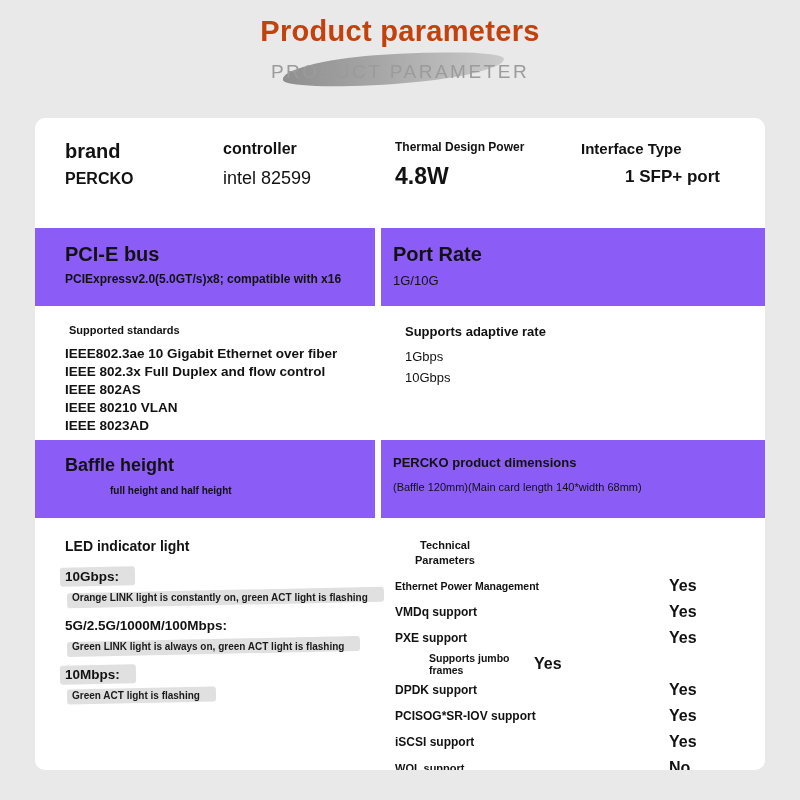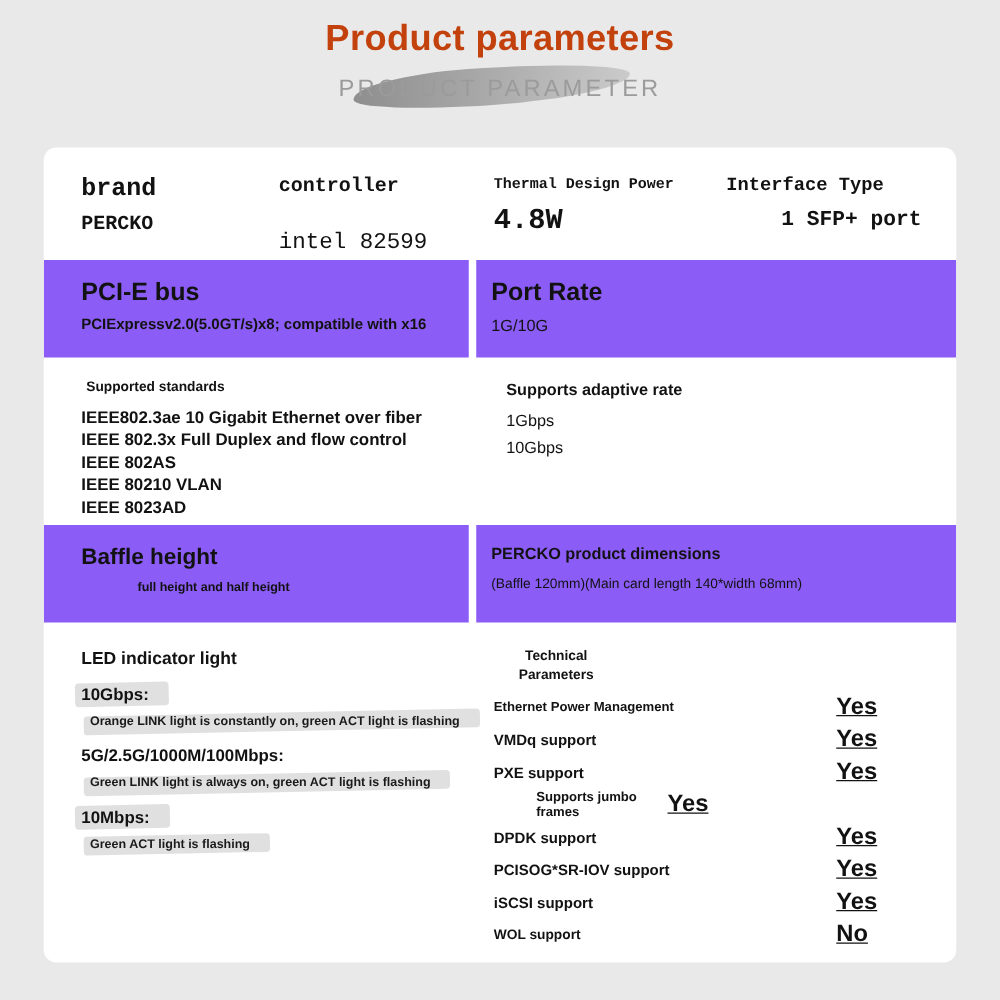--- a/index.html
+++ b/index.html
@@ -31,28 +31,28 @@
     font-size:19px; font-weight:500; letter-spacing:2.5px; color:#9b9b9b;
   }
 
   
   .card {
     width:730px; height:652px; margin:0 auto;
     background:#ffffff; border-radius:10px; overflow:hidden;
   }
 
   
-  .top-row { display:flex; height:90px; padding:22px 0 0 30px;font-family:Liberation Mono, monospace; }
+  .top-row { display:flex; height:110px; padding:22px 0 0 30px; }
   .cell-label { font-weight:700; }
   .c1 { width:158px; }
   .c1 .cell-label { font-size:20px; }
   .c1 .cell-value { font-size:16px; font-weight:700; margin-top:7px; }
   .c2 { width:172px; }
   .c2 .cell-label { font-size:16px; }
-  .c2 .cell-value { font-size:18px; font-weight:500; margin-top:26px; }
+  .c2 .cell-value { font-size:18px; font-weight:500; margin-top:10px; }
   .c3 { width:186px; }
   .c3 .cell-label { font-size:12px; }
   .c3 .cell-value { font-size:23px; font-weight:700; margin-top:9px; }
   .c4 { flex:1; }
   .c4 .cell-label { font-size:15px; }
   .c4 .cell-value { font-size:17px; font-weight:700; margin-top:10px;margin-left:44px; }
 
   
   .band-row { display:flex; gap:6px; height:78px; }
   .band { background:#8b5cf6; }
@@ -92,21 +92,21 @@
     transform:rotate(-1.2deg);
   }
 
   .tech-col { flex:1; padding-right:38px; }
   .tech-heading { width:100px; text-align:center; font-size:11px; font-weight:600; line-height:15px; margin-bottom:5px; }
   .tech-row { display:flex; align-items:center; min-height:26px; }
   .tech-label { flex:1; font-size:12px; font-weight:600; }
   .tech-row.sm .tech-label { font-size:10.5px; }
   .tech-row.md .tech-label { font-size:11px; }
   .tech-row.wrap .tech-label { max-width:105px; line-height:12px;margin-left:34px; }
-  .tech-value { width:58px; font-size:19px; font-weight:700;text-decoration:underline; }
+  .tech-value { width:58px; font-size:16px; font-weight:700; }
 </style>
 </head>
 <body>
 
 <div class="header">
   <div class="page-title">Product parameters</div>
   <div class="brush"></div>
   <div class="page-subtitle">PRODUCT PARAMETER</div>
 </div>
 

